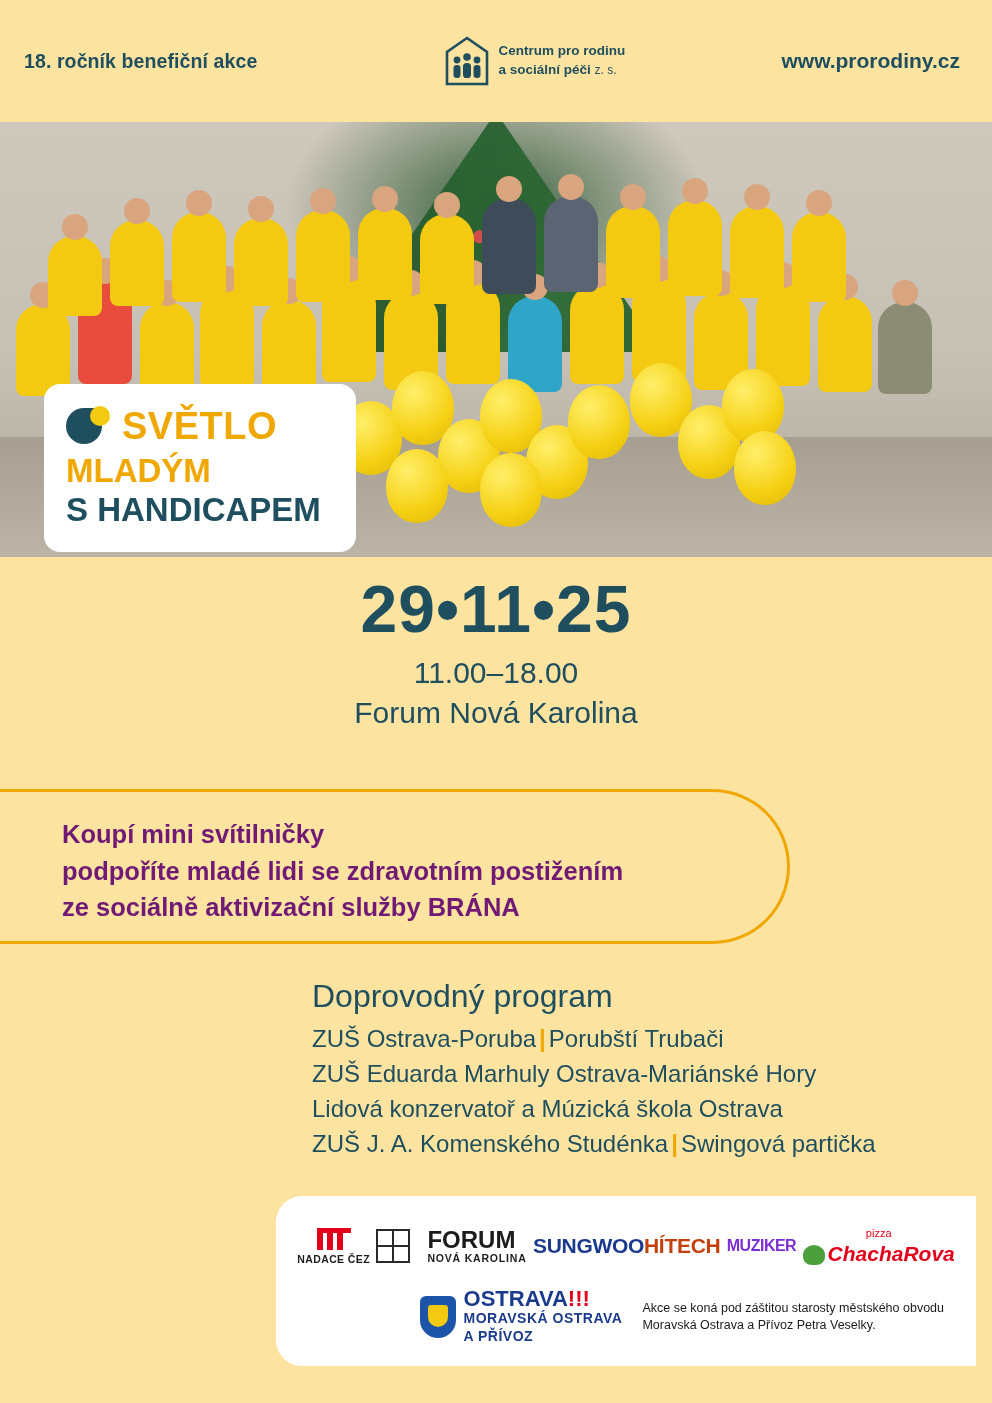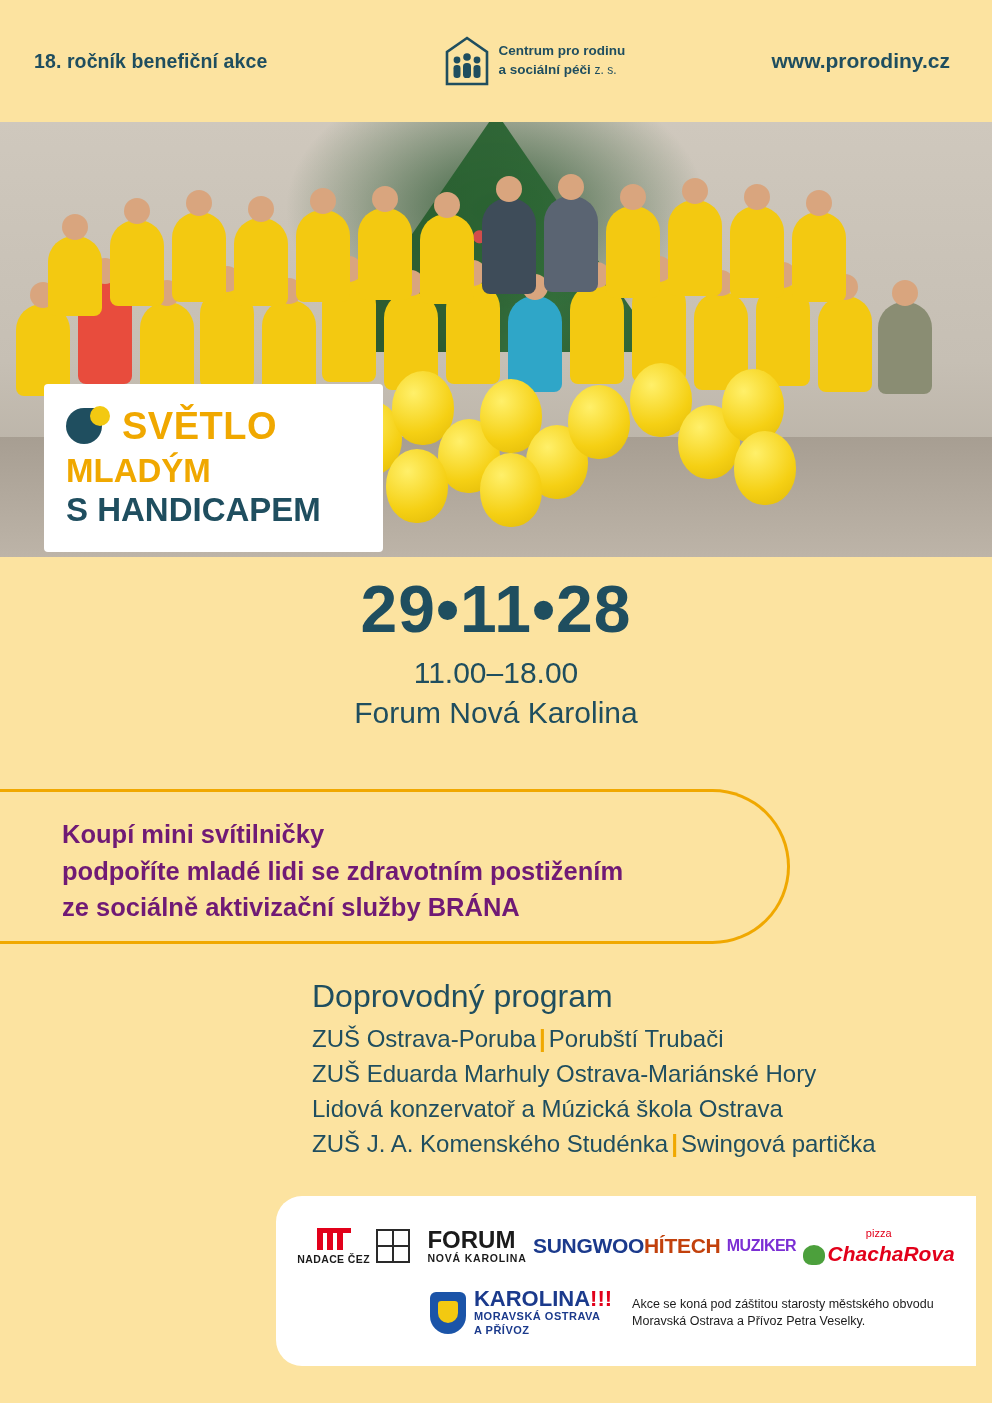--- a/index.html
+++ b/index.html
@@ -25,21 +25,21 @@
 
   
   .header {
     position: absolute;
     top: 0; left: 0;
     width: 992px;
     height: 122px;
     display: flex;
     align-items: center;
     justify-content: space-between;
-    padding: 0 34px;
+    padding: 0 24px;
     box-sizing: border-box;
   }
   .header-left {
     font-size: 19.5px;
     font-weight: bold;
     color: #1F4E5F;
     letter-spacing: 0.1px;
   }
   .header-center {
     display: flex;
@@ -140,24 +140,24 @@
     width: 62px; height: 74px;
     border-radius: 50% 50% 48% 48%;
     background: radial-gradient(circle at 35% 30%, #FFF06A, #F5D014 60%, #E0B806);
   }
 
   
   .badge {
     position: absolute;
     left: 44px;
     top: 384px;
-    width: 339px;
+    width: 312px;
     height: 168px;
     background: #ffffff;
-    border-radius: 4px;
+    border-radius: 16px;
     box-sizing: border-box;
     padding: 20px 22px 16px 22px;
   }
   .badge-row1 {
     display: flex;
     align-items: center;
     gap: 12px;
   }
   .badge-icon {
     width: 44px; height: 44px;
@@ -344,21 +344,21 @@
   }
   .ostrava-shield::after {
     content:"";
     position:absolute; left:8px; top:9px;
     width:20px; height:22px;
     background:#F3C911;
     border-radius: 4px 4px 12px 12px;
   }
   .ostrava-name { font-size: 22px; font-weight: bold; color:#1B3A8C; line-height:1; }
   .ostrava-name .ex { color:#E2001A; }
-  .ostrava-sub { font-size: 11px; font-weight:bold; color:#1B3A8C; letter-spacing:.5px; line-height:1.25; }
+  .ostrava-sub { font-size: 14px; font-weight:bold; color:#1B3A8C; letter-spacing:.5px; line-height:1.25; }
   .patron-text {
     font-size: 12.5px;
     color: #1b1b1b;
     line-height: 1.32;
     max-width: 310px;
   }
 </style>
 </head>
 <body>
 
@@ -450,21 +450,21 @@
         <div class="c1"></div>
         <div class="c2"></div>
       </div>
       <div class="badge-title1">SVĚTLO</div>
     </div>
     <div class="badge-title2">MLADÝM</div>
     <div class="badge-title3">S HANDICAPEM</div>
   </div>
 
   <div class="date-block">
-    <div class="big-date">29•11•28</div>
+    <div class="big-date">29•11•25</div>
     <div class="time">11.00–18.00</div>
     <div class="venue">Forum Nová Karolina</div>
   </div>
 
   <div class="callout">
     <div class="callout-line">Koupí mini svítilničky</div>
     <div class="callout-line">podpoříte mladé lidi se zdravotním postižením</div>
     <div class="callout-line">ze sociálně aktivizační služby BRÁNA</div>
   </div>
 
@@ -518,21 +518,21 @@
         </div>
       </div>
 
     </div>
 
     <div class="sponsor-row2">
       <div class="ostrava-logo">
         <div class="ostrava-shield"></div>
         <div>
           <div class="ostrava-name">
-            <span>KAROLINA</span><span class="ex">!!!</span>
+            <span>OSTRAVA</span><span class="ex">!!!</span>
           </div>
           <div class="ostrava-sub">MORAVSKÁ OSTRAVA</div>
           <div class="ostrava-sub">A PŘÍVOZ</div>
         </div>
       </div>
       <div class="patron-text">Akce se koná pod záštitou starosty městského obvodu Moravská Ostrava a Přívoz Petra Veselky.</div>
     </div>
   </div>
 
 </div>

